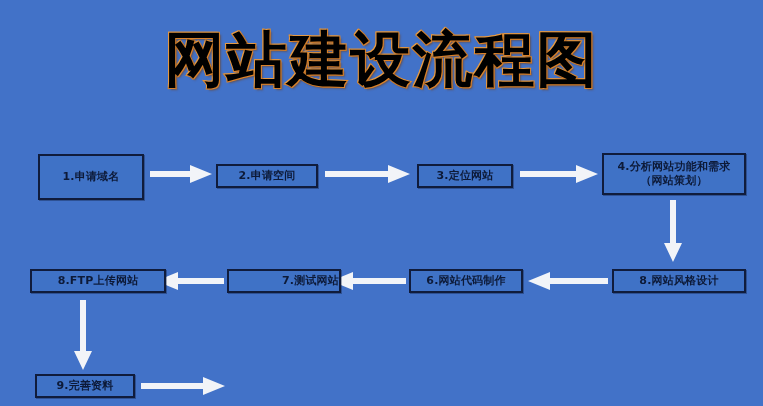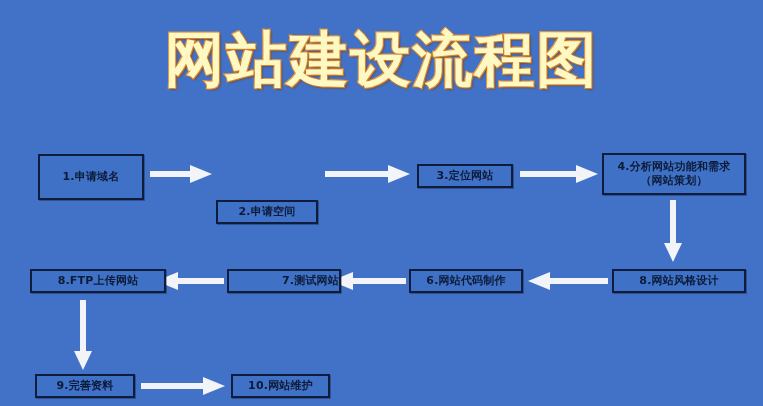--- a/index.html
+++ b/index.html
@@ -24,21 +24,21 @@
   #title {
     position: absolute;
     left: 0;
     top: 26px;
     width: 763px;
     text-align: center;
     font-size: 60px;
     line-height: 66px;
     font-weight: bold;
     letter-spacing: 2px;
-    color: #fef9c3;
+    color: #000000;
     -webkit-text-stroke: 2px #e08a2e;
     paint-order: stroke fill;
     text-shadow:
        1px 1px 0 #d9822b,
        2px 2px 2px rgba(120,60,10,0.55),
       -1px -1px 0 #e49a45;
     font-family: "DejaVu Serif", "Liberation Serif", serif;
     white-space: nowrap;
   }
 
@@ -80,21 +80,21 @@
   <div class="node" style="left:38px;  top:154px; width:106px; height:46px;">
     <span>1.申请域名</span>
   </div>
 
   <div class="arrow" style="left:150px; top:165px;">
     <svg width="62" height="18" viewBox="0 0 62 18">
       <polygon points="0,6 40,6 40,0 62,9 40,18 40,12 0,12" fill="#f2f4f8"></polygon>
     </svg>
   </div>
 
-  <div class="node" style="left:216px; top:164px; width:102px; height:24px;margin-top:36px;">
+  <div class="node" style="left:216px; top:164px; width:102px; height:24px;">
     <span>2.申请空间</span>
   </div>
 
   <div class="arrow" style="left:325px; top:165px;">
     <svg width="85" height="18" viewBox="0 0 85 18">
       <polygon points="0,6 63,6 63,0 85,9 63,18 63,12 0,12" fill="#f2f4f8"></polygon>
     </svg>
   </div>
 
   <div class="node" style="left:417px; top:164px; width:96px; height:24px;">
@@ -161,17 +161,14 @@
   <div class="node" style="left:35px;  top:374px; width:100px; height:24px;align-items:center;">
     <span>9.完善资料</span>
   </div>
 
   <div class="arrow" style="left:141px; top:377px;">
     <svg width="84" height="18" viewBox="0 0 84 18">
       <polygon points="0,6 62,6 62,0 84,9 62,18 62,12 0,12" fill="#f2f4f8"></polygon>
     </svg>
   </div>
 
-  <div class="node" style="left:231px; top:374px; width:99px; height:24px;">
-    <span>10.网站维护</span>
-  </div>
 
 </div>
 
 </body></html>

